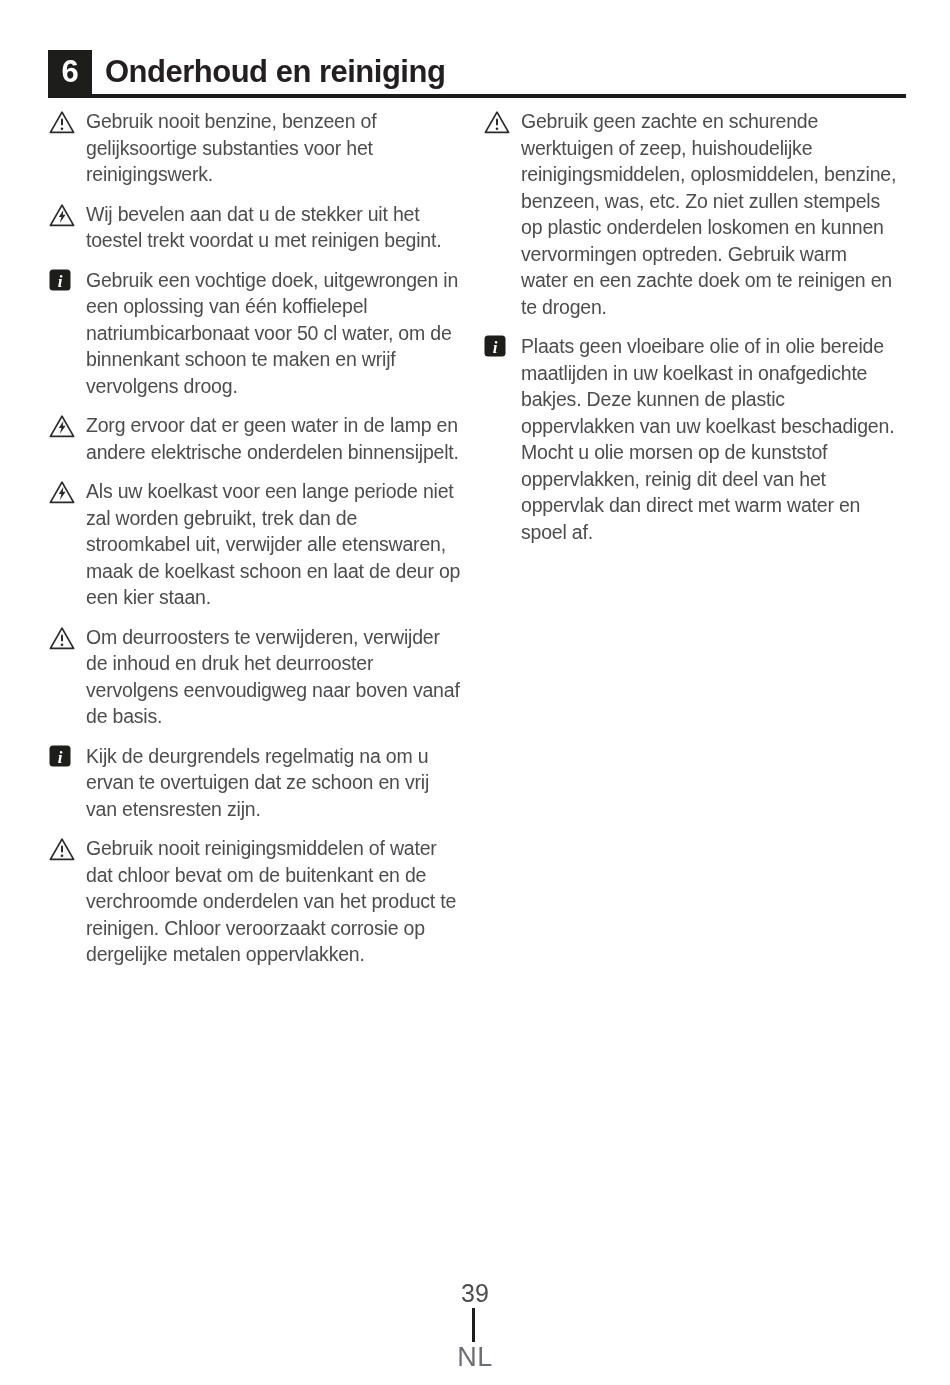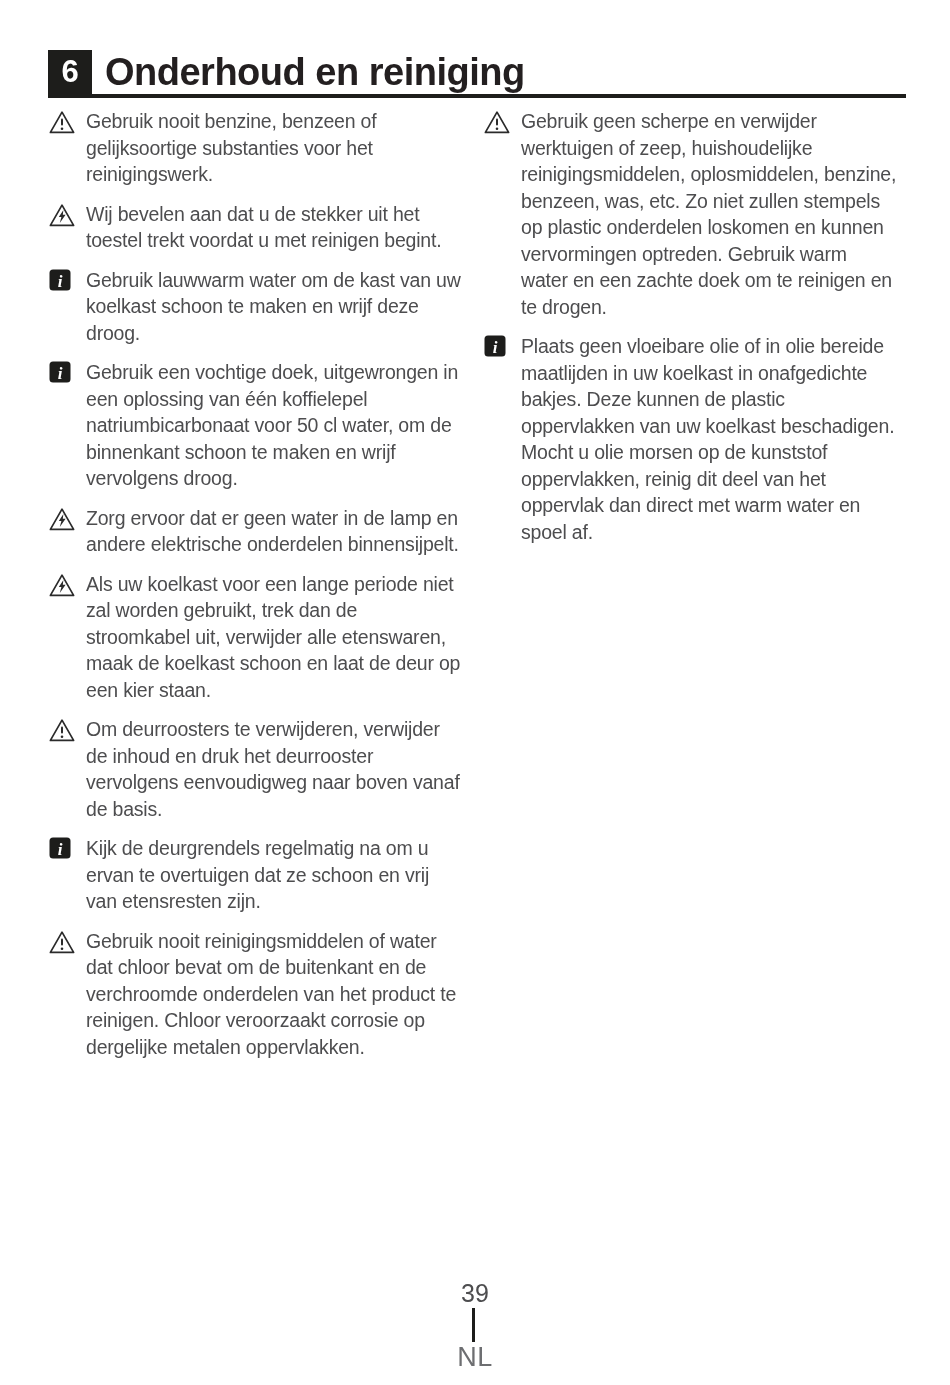--- a/index.html
+++ b/index.html
@@ -32,21 +32,21 @@
     background: #1d1d1b;
     color: #ffffff;
     font-size: 31px;
     font-weight: bold;
     display: flex;
     align-items: center;
     justify-content: center;
     margin-bottom: -2px;
   }
   .section-title {
-    font-size: 38px;
+    font-size: 31px;
     font-weight: bold;
     color: #231f20;
     margin-left: 13px;
     letter-spacing: -0.5px;
     line-height: 40px;
   }
   
   .columns {
     position: absolute;
     top: 108px;
@@ -151,71 +151,63 @@
       <div class="notice">
         <span class="icon-cell">
             <svg width="28" height="26" viewBox="0 0 28 26">
               <use href="#tpl-electric"></use>
             </svg>
           </span>
         <span class="txt">Wij bevelen aan dat u de stekker uit het toestel trekt voordat u met reinigen begint.</span>
       </div>
 
 
+
       <div class="notice">
         <span class="icon-cell">
             <svg width="24" height="24" viewBox="0 0 24 24">
               <use href="#tpl-info"></use>
             </svg>
           </span>
-        <span class="txt">Gebruik lauwwarm water om de kast van uw koelkast schoon te maken en wrijf deze droog.</span>
+        <span class="txt">Gebruik een vochtige doek, uitgewrongen in een oplossing van één koffielepel natriumbicarbonaat voor 50 cl water, om de binnenkant schoon te maken en wrijf vervolgens droog.</span>
+      </div>
+
+      <div class="notice">
+        <span class="icon-cell">
+            <svg width="28" height="26" viewBox="0 0 28 26">
+              <use href="#tpl-electric"></use>
+            </svg>
+          </span>
+        <span class="txt">Zorg ervoor dat er geen water in de lamp en andere elektrische onderdelen binnensijpelt.</span>
+      </div>
+
+      <div class="notice">
+        <span class="icon-cell">
+            <svg width="28" height="26" viewBox="0 0 28 26">
+              <use href="#tpl-electric"></use>
+            </svg>
+          </span>
+        <span class="txt">Als uw koelkast voor een lange periode niet zal worden gebruikt, trek dan de stroomkabel uit, verwijder alle etenswaren, maak de koelkast schoon en laat de deur op een kier staan.</span>
+      </div>
+
+      <div class="notice">
+        <span class="icon-cell">
+            <svg width="28" height="26" viewBox="0 0 28 26">
+              <use href="#tpl-warning"></use>
+            </svg>
+          </span>
+        <span class="txt">Om deurroosters te verwijderen, verwijder de inhoud en druk het deurrooster vervolgens eenvoudigweg naar boven vanaf de basis.</span>
       </div>
 
       <div class="notice">
         <span class="icon-cell">
             <svg width="24" height="24" viewBox="0 0 24 24">
               <use href="#tpl-info"></use>
             </svg>
           </span>
-        <span class="txt">Gebruik een vochtige doek, uitgewrongen in een oplossing van één koffielepel natriumbicarbonaat voor 50 cl water, om de binnenkant schoon te maken en wrijf vervolgens droog.</span>
-      </div>
-
-      <div class="notice">
-        <span class="icon-cell">
-            <svg width="28" height="26" viewBox="0 0 28 26">
-              <use href="#tpl-electric"></use>
-            </svg>
-          </span>
-        <span class="txt">Zorg ervoor dat er geen water in de lamp en andere elektrische onderdelen binnensijpelt.</span>
-      </div>
-
-      <div class="notice">
-        <span class="icon-cell">
-            <svg width="28" height="26" viewBox="0 0 28 26">
-              <use href="#tpl-electric"></use>
-            </svg>
-          </span>
-        <span class="txt">Als uw koelkast voor een lange periode niet zal worden gebruikt, trek dan de stroomkabel uit, verwijder alle etenswaren, maak de koelkast schoon en laat de deur op een kier staan.</span>
-      </div>
-
-      <div class="notice">
-        <span class="icon-cell">
-            <svg width="28" height="26" viewBox="0 0 28 26">
-              <use href="#tpl-warning"></use>
-            </svg>
-          </span>
-        <span class="txt">Om deurroosters te verwijderen, verwijder de inhoud en druk het deurrooster vervolgens eenvoudigweg naar boven vanaf de basis.</span>
-      </div>
-
-      <div class="notice">
-        <span class="icon-cell">
-            <svg width="24" height="24" viewBox="0 0 24 24">
-              <use href="#tpl-info"></use>
-            </svg>
-          </span>
         <span class="txt">Kijk de deurgrendels regelmatig na om u ervan te overtuigen dat ze schoon en vrij van etensresten zijn.</span>
       </div>
 
       <div class="notice">
         <span class="icon-cell">
             <svg width="28" height="26" viewBox="0 0 28 26">
               <use href="#tpl-warning"></use>
             </svg>
           </span>
         <span class="txt">Gebruik nooit reinigingsmiddelen of water dat chloor bevat om de buitenkant en de verchroomde onderdelen van het product te reinigen. Chloor veroorzaakt corrosie op dergelijke metalen oppervlakken.</span>
@@ -224,21 +216,21 @@
     </div>
 
     <div class="col">
 
       <div class="notice">
         <span class="icon-cell">
             <svg width="28" height="26" viewBox="0 0 28 26">
               <use href="#tpl-warning"></use>
             </svg>
           </span>
-        <span class="txt">Gebruik geen scherpe en verwijder werktuigen of zeep, huishoudelijke reinigingsmiddelen, oplosmiddelen, benzine, benzeen, was, etc. Zo niet zullen stempels op plastic onderdelen loskomen en kunnen vervormingen optreden. Gebruik warm water en een zachte doek om te reinigen en te drogen.</span>
+        <span class="txt">Gebruik geen zachte en schurende werktuigen of zeep, huishoudelijke reinigingsmiddelen, oplosmiddelen, benzine, benzeen, was, etc. Zo niet zullen stempels op plastic onderdelen loskomen en kunnen vervormingen optreden. Gebruik warm water en een zachte doek om te reinigen en te drogen.</span>
       </div>
 
 
       <div class="notice">
         <span class="icon-cell">
             <svg width="24" height="24" viewBox="0 0 24 24">
               <use href="#tpl-info"></use>
             </svg>
           </span>
         <span class="txt">Plaats geen vloeibare olie of in olie bereide maatlijden in uw koelkast in onafgedichte bakjes. Deze kunnen de plastic oppervlakken van uw koelkast beschadigen. Mocht u olie morsen op de kunststof oppervlakken, reinig dit deel van het oppervlak dan direct met warm water en spoel af.</span>

